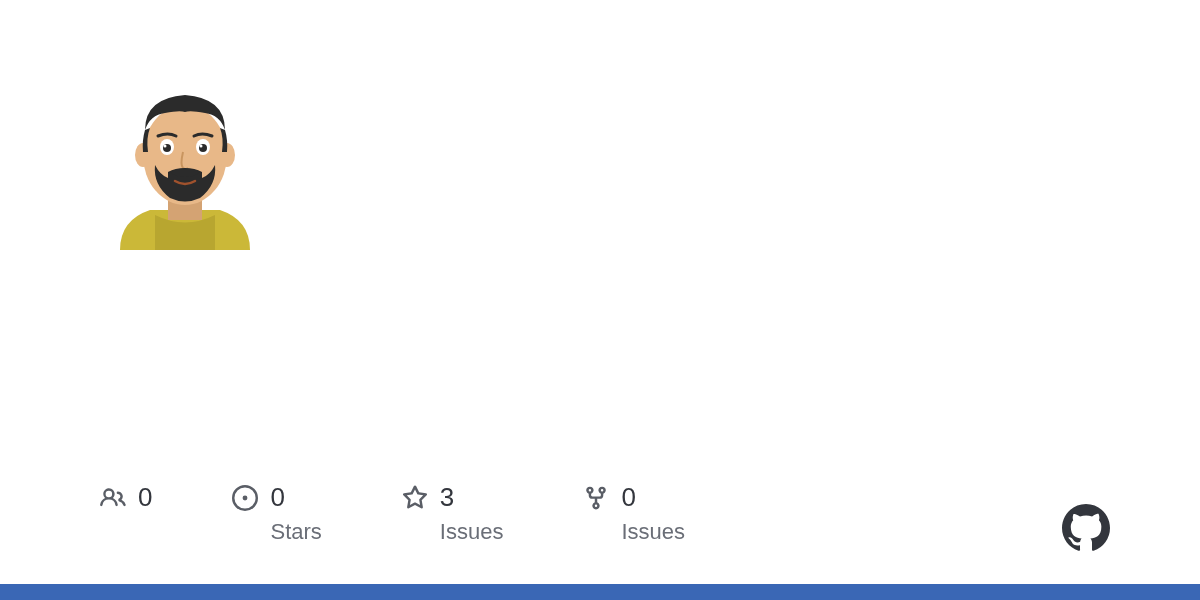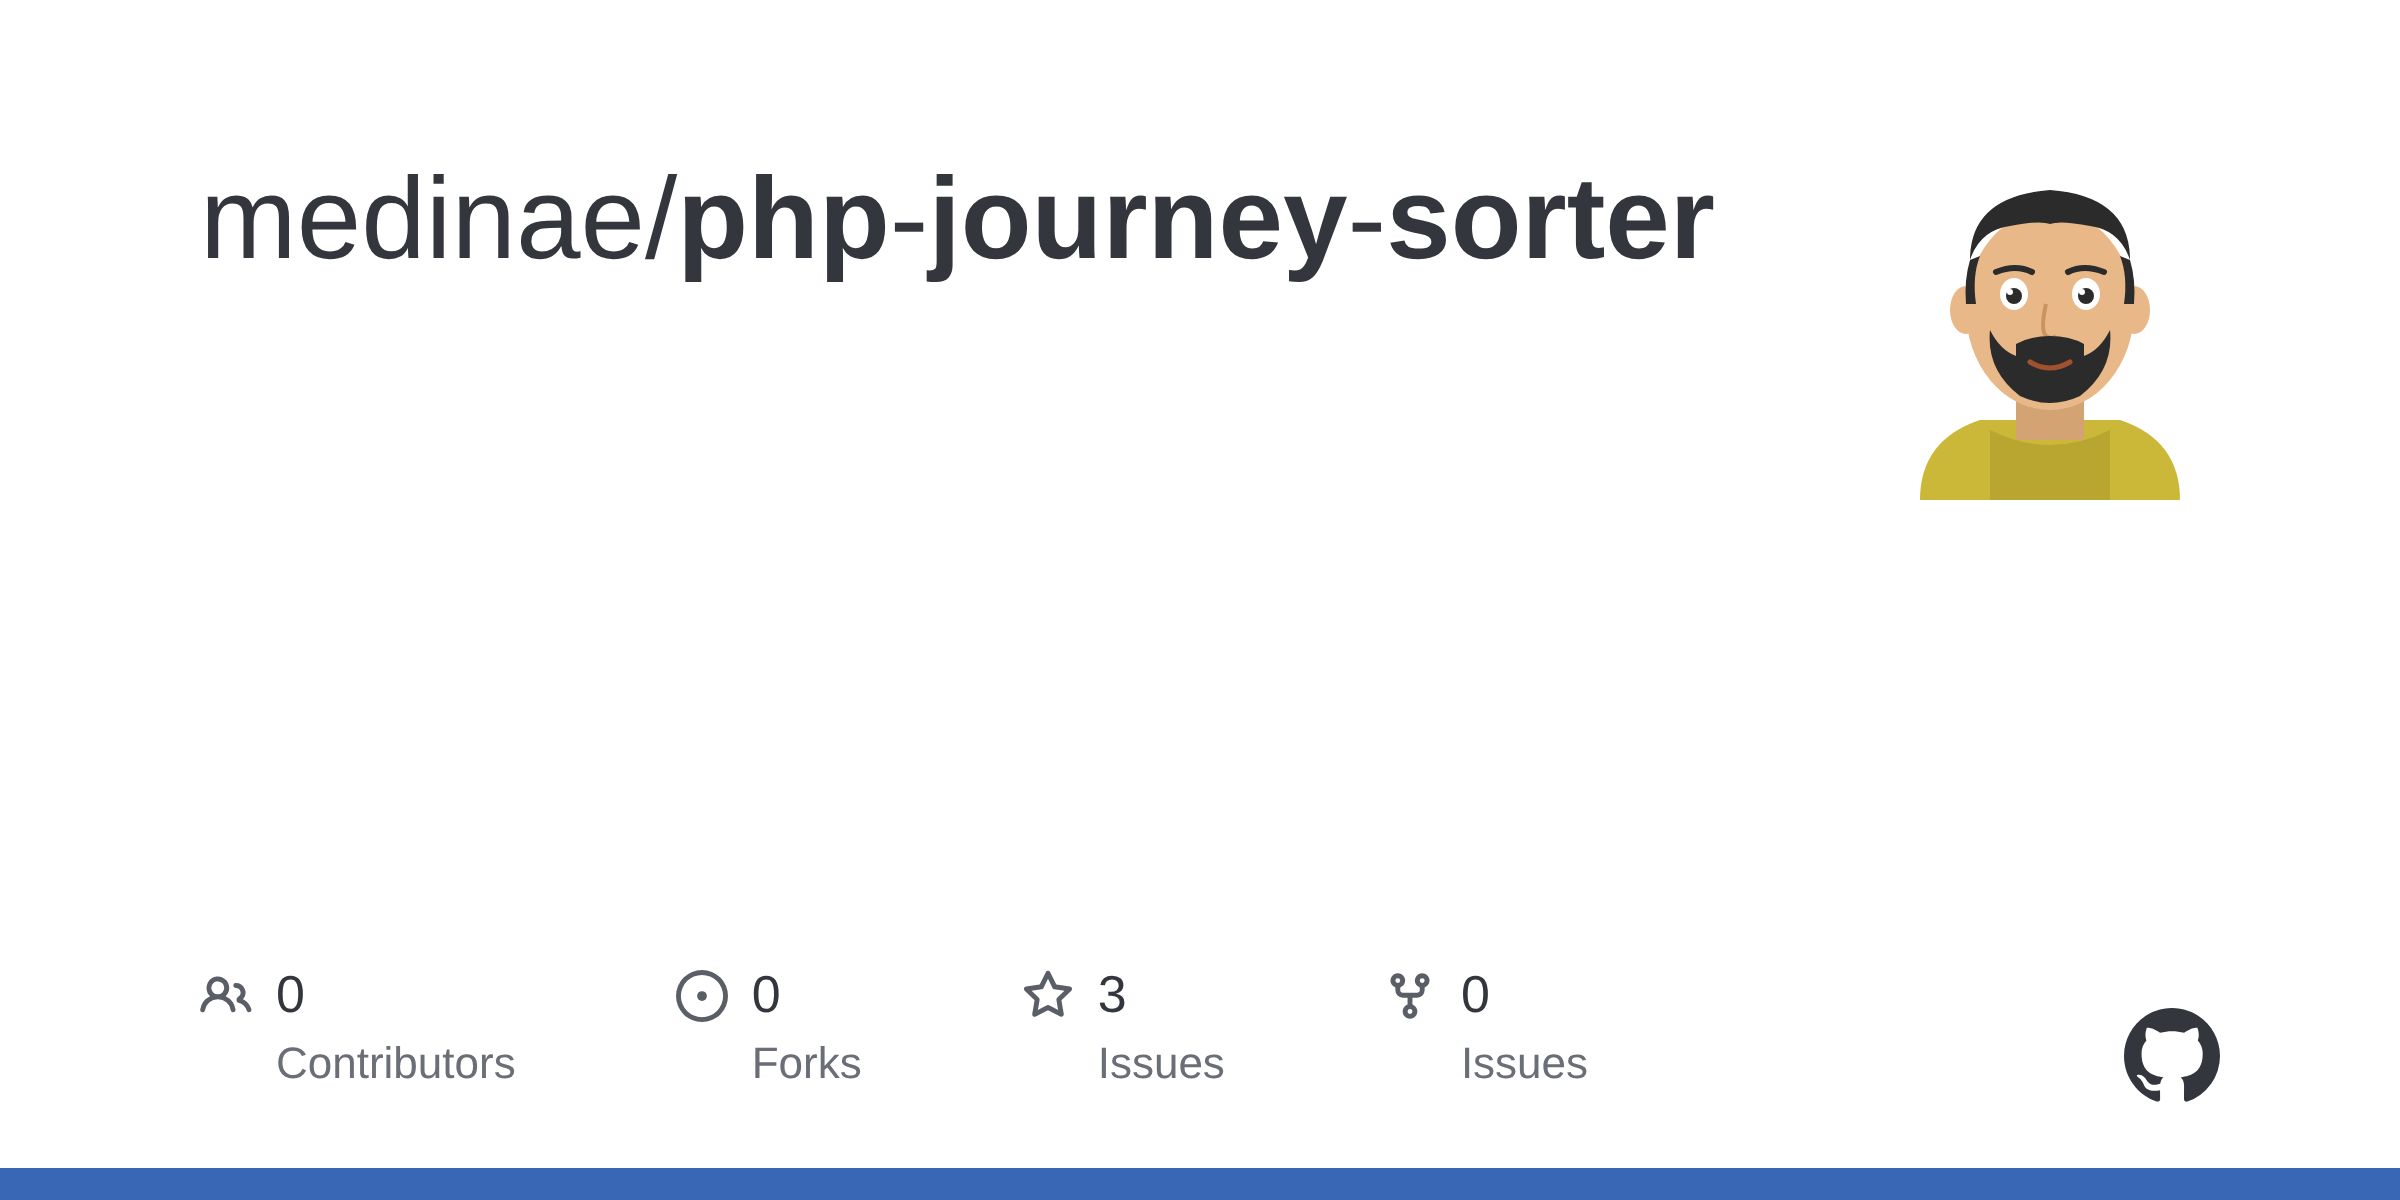--- a/index.html
+++ b/index.html
@@ -84,23 +84,20 @@
       bottom: 0;
       height: 16px;
       background: #3a67b5;
     }
   </style>
 </head>
 <body>
 
 <div class="container">
   <div class="header">
-    <h1 class="title">
-      <span class="owner">medinae</span><span class="slash">/</span><span class="bold">php</span><span>-</span><span class="bold">journey</span><span>-</span><span class="bold">sorter</span>
-    </h1>
     <div class="avatar">
       <svg viewBox="0 0 170 170" width="170" height="170">
 
         <path d="M 20 170 Q 20 140 50 130 L 120 130 Q 150 140 150 170 Z" fill="#cbb838"></path>
         <path d="M 55 135 Q 85 150 115 135 L 115 170 L 55 170 Z" fill="#b8a630"></path>
 
         <rect x="68" y="115" width="34" height="25" fill="#d4a373"></rect>
 
         <ellipse cx="85" cy="75" rx="42" ry="50" fill="#e8b888"></ellipse>
 
@@ -133,32 +130,31 @@
   </div>
 
   <div class="stats">
     <div class="stat">
       <div class="stat-top">
         <svg class="stat-icon" viewBox="0 0 16 16" fill="currentColor">
           <path d="M2 5.5a3.5 3.5 0 1 1 5.898 2.549 5.508 5.508 0 0 1 3.034 4.084.75.75 0 1 1-1.482.235 4 4 0 0 0-7.9 0 .75.75 0 0 1-1.482-.236A5.507 5.507 0 0 1 3.102 8.05 3.493 3.493 0 0 1 2 5.5ZM11 4a3.001 3.001 0 0 1 2.22 5.018 5.01 5.01 0 0 1 2.56 3.012.749.749 0 0 1-.885.954.752.752 0 0 1-.549-.514 3.507 3.507 0 0 0-2.522-2.372.75.75 0 0 1-.574-.73v-.352a.75.75 0 0 1 .416-.672A1.5 1.5 0 0 0 11 5.5.75.75 0 0 1 11 4Zm-5.5-.5a2 2 0 1 0-.001 3.999A2 2 0 0 0 5.5 3.5Z"></path>
         </svg>
         <span class="stat-count">0</span>
       </div>
-      <span class="stat-label">Contributors</span>
     </div>
 
     <div class="stat">
       <div class="stat-top">
         <svg class="stat-icon" viewBox="0 0 16 16" fill="currentColor">
           <path d="M8 9.5a1.5 1.5 0 1 0 0-3 1.5 1.5 0 0 0 0 3Z"></path>
           <path d="M8 0a8 8 0 1 1 0 16A8 8 0 0 1 8 0ZM1.5 8a6.5 6.5 0 1 0 13 0 6.5 6.5 0 0 0-13 0Z"></path>
         </svg>
         <span class="stat-count">0</span>
       </div>
-      <span class="stat-label">Forks</span>
+      <span class="stat-label">Stars</span>
     </div>
 
     <div class="stat">
       <div class="stat-top">
         <svg class="stat-icon" viewBox="0 0 16 16" fill="currentColor">
           <path d="M8 .25a.75.75 0 0 1 .673.418l1.882 3.815 4.21.612a.75.75 0 0 1 .416 1.279l-3.046 2.97.719 4.192a.751.751 0 0 1-1.088.791L8 12.347l-3.766 1.98a.75.75 0 0 1-1.088-.79l.72-4.194L.818 6.374a.75.75 0 0 1 .416-1.28l4.21-.611L7.327.668A.75.75 0 0 1 8 .25Zm0 2.445L6.615 5.5a.75.75 0 0 1-.564.41l-3.097.45 2.24 2.184a.75.75 0 0 1 .216.664l-.528 3.084 2.769-1.456a.75.75 0 0 1 .698 0l2.77 1.456-.53-3.084a.75.75 0 0 1 .216-.664l2.24-2.183-3.096-.45a.75.75 0 0 1-.564-.41L8 2.694Z"></path>
         </svg>
         <span class="stat-count">3</span>
       </div>
       <span class="stat-label">Issues</span>

